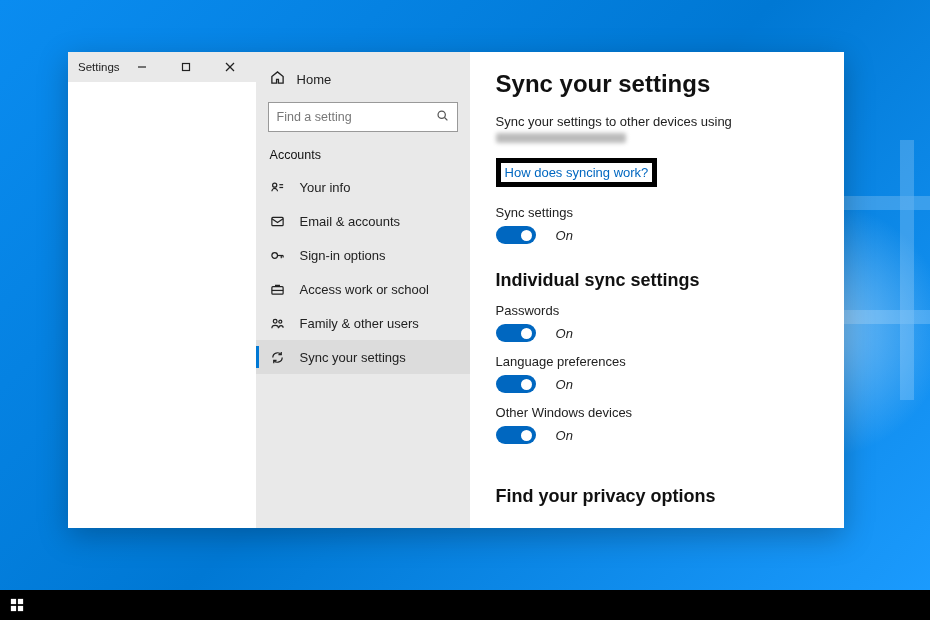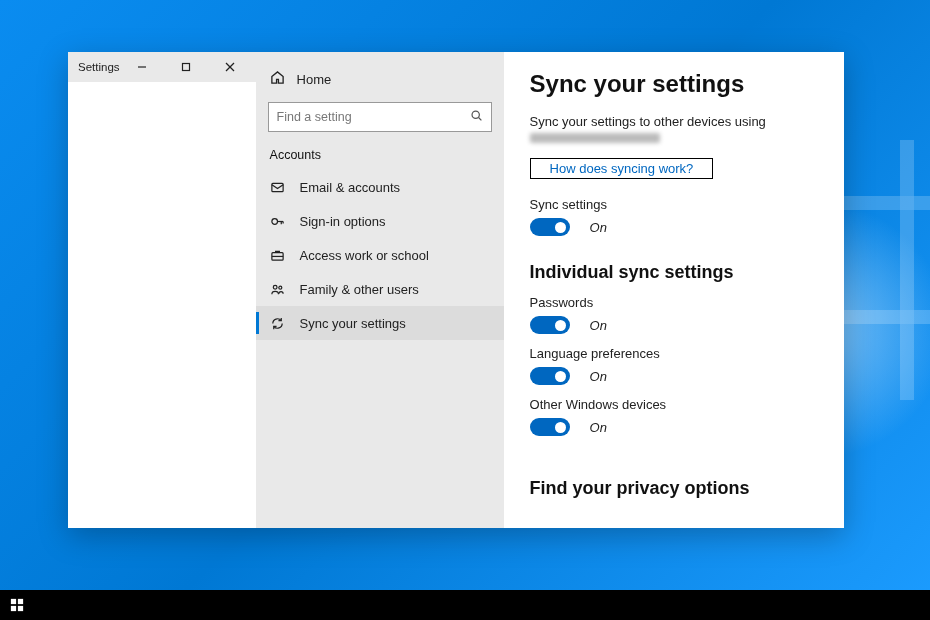--- a/index.html
+++ b/index.html
@@ -36,21 +36,21 @@
   }
   .titlebar .spacer { flex: 1; }
   .tbtn {
     width: 44px; height: 30px;
     display: flex; align-items: center; justify-content: center;
     font-size: 11px; color: #222; cursor: default;
   }
   .tbtn svg { width: 10px; height: 10px; stroke: #222; fill: none; }
   .body { flex: 1; display: flex; min-height: 0; }
   .sidebar {
-    width: 248px; background: #e9e9e9;
+    width: 214px; background: #e9e9e9;
     padding: 10px 0 0 0;
     border-right: 0;
     position: relative;
   }
   .home {
     display: flex; align-items: center; gap: 12px;
     padding: 6px 14px; margin: 2px 0 8px 0;
     font-size: 13px; color: #222;
   }
   .home svg { width: 15px; height: 15px; stroke:#222; fill:none; stroke-width:1.4;}
@@ -79,22 +79,22 @@
   .nav-item svg{ width:15px; height:15px; stroke:#222; fill:none; stroke-width:1.3;}
 
   .main {
     flex:1; background:#fff; padding: 18px 26px 12px 26px; overflow:hidden;
     min-width:0;
   }
   h1.page-title { font-size:24px; font-weight:600; color:#111; margin-bottom:16px;}
   .line { font-size:13px; color:#222; }
   .redact { display:inline-block; width:130px; height:10px; background:#bbb; filter:blur(2px); border-radius:2px; vertical-align:middle;}
   .link-box {
-    display:inline-block; margin-top:14px; padding:2px 19px;
-    border:1px solid #000000; color:#0067c0; font-size:13px;
+    display:inline-block; margin-top:14px; padding:2px 4px;
+    border:5px solid #000000; color:#0067c0; font-size:13px;
   }
   .sub-label { font-size:13px; color:#222; margin-top:18px;}
   .toggle-row { display:flex; align-items:center; gap:20px; margin-top:6px;font-style:italic;}
   .toggle {
     width:40px; height:18px; border-radius:9px; background:#0067c0;
     position:relative;
   }
   .toggle .knob {
     width:11px; height:11px; border-radius:50%; background:#fff;
     position:absolute; top:3.5px; right:4px;
@@ -161,20 +161,31 @@
         <span>
           <svg viewBox="0 0 16 16">
               <circle cx="7" cy="7" r="4.5"></circle>
               <line x1="10.5" y1="10.5" x2="14" y2="14"></line>
             </svg>
         </span>
       </div>
 
       <div class="section-label">Accounts</div>
 
+      <div class="nav-item">
+        <span class="nico">
+            <svg viewBox="0 0 16 16">
+              <circle cx="5" cy="5.5" r="2.2"></circle>
+              <path d="M2 12c0-2 2-3 3-3s3 1 3 3"></path>
+              <line x1="10" y1="5" x2="14" y2="5"></line>
+              <line x1="10" y1="8" x2="14" y2="8"></line>
+            </svg>
+          </span>
+        <span>Your info</span>
+      </div>
       <div class="nav-item">
         <span class="nico">
             <svg viewBox="0 0 16 16">
               <rect x="2" y="3.5" width="12" height="9" rx="1"></rect>
               <path d="M2 5l6 4 6-4"></path>
             </svg>
           </span>
         <span>Email &amp; accounts</span>
       </div>
       <div class="nav-item">

